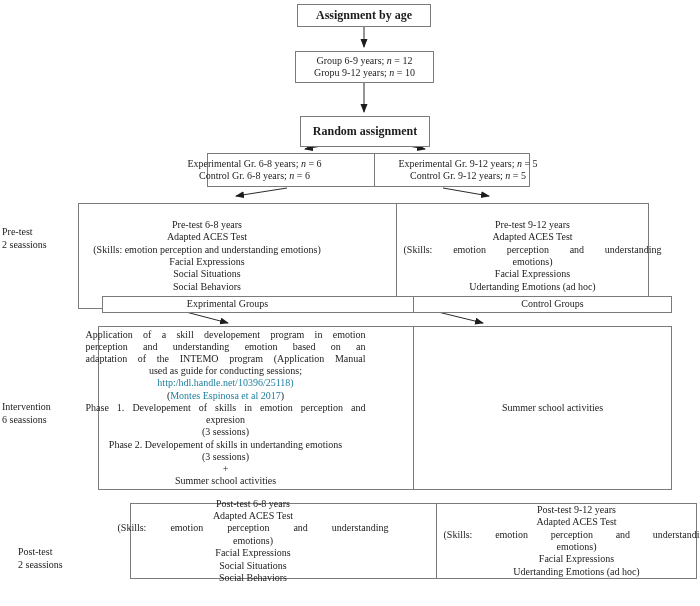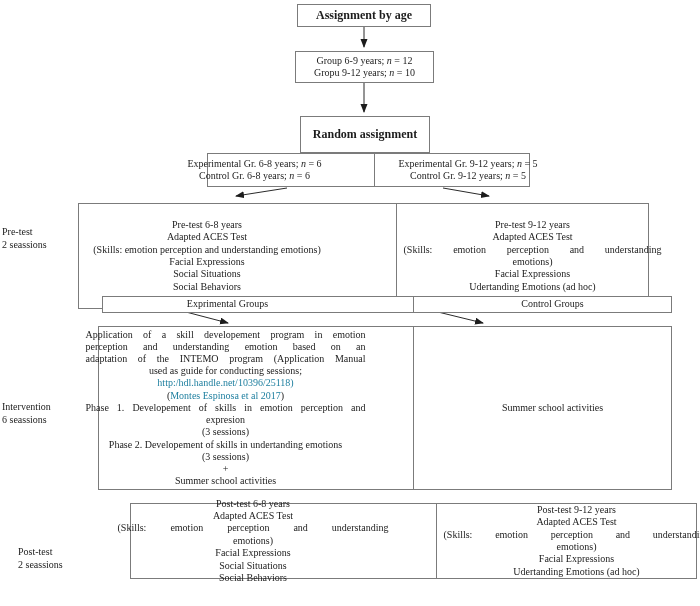--- a/index.html
+++ b/index.html
@@ -21,21 +21,21 @@
   .cell.div{border-left:1px solid #7b7b7b;}
   .cline{text-align:center;}
   .jline{text-align:justify;text-align-last:justify;width:100%;}
   .i{font-style:italic;}
   .link{color:#1e7f9f;}
   .nowrap .cline{white-space:nowrap;}
   .side{position:absolute;text-align:left;line-height:12.5px;}
   
   #boxA{left:297px;top:4px;width:134px;height:23px;}
   #boxB{left:295px;top:51px;width:139px;height:32px;padding:0 4px;text-align:center;}
-  #boxC{left:300px;top:116px;width:130px;height:37px;}
+  #boxC{left:300px;top:116px;width:130px;height:31px;}
   #boxD{left:207px;top:153px;width:323px;height:34px;}
   #boxD .c1{width:158px;padding:0 2px;}
   #boxD .c2{width:188px;padding:0 14px;}
   #boxE{left:78px;top:203px;width:571px;height:106px;}
   #boxE .c1{width:297px;}
   #boxE .c2{width:273px;}
   #boxF{left:102px;top:296px;width:570px;height:17px;}
   #boxF .c1{width:290px;}
   #boxF .c2{width:279px;}
   #boxG{left:98px;top:326px;width:574px;height:164px;}

